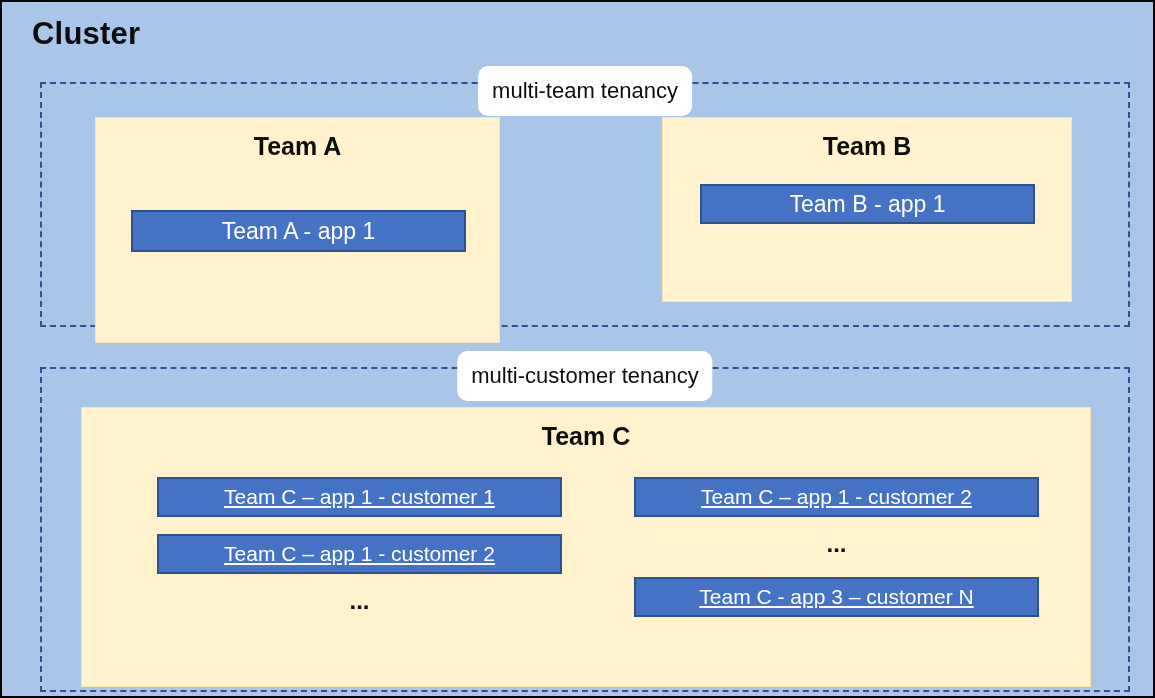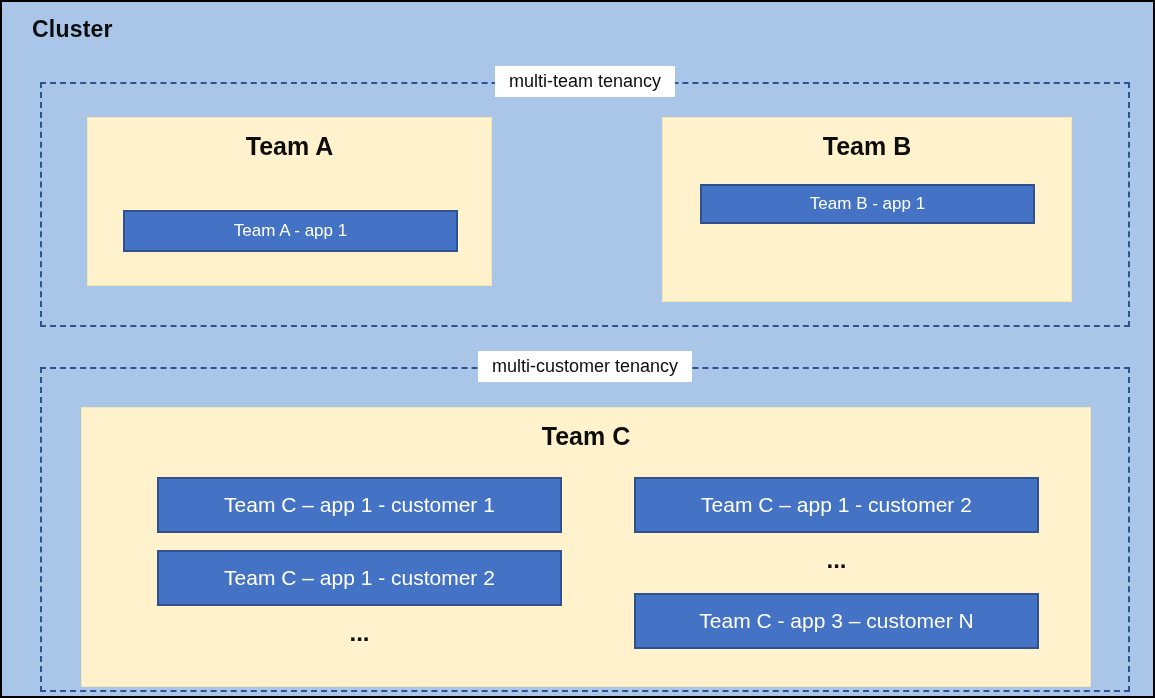--- a/index.html
+++ b/index.html
@@ -22,83 +22,85 @@
   .canvas{
     position:relative;
     width:1155px;height:698px;
     background:var(--background);
     border:2px solid #000;
     overflow:hidden;
   }
   .cluster-title{
     position:absolute;
     left:30px;top:14px;
-    font-size:23px;font-weight:bold;
+    font-size:31px;font-weight:bold;
     color:var(--text);
     letter-spacing:0.2px;
   }
   .dashed-group{
     position:absolute;
     border:2px dashed var(--dashed-border);
   }
   .group-multi-team{left:38px;top:80px;width:1090px;height:245px;}
   .group-multi-customer{left:38px;top:365px;width:1090px;height:325px;}
   .section-label{
     position:absolute;
     top:-18px;left:50%;
     transform:translateX(-50%);
     background:var(--label-bg);
-    padding:5px 14px;
-    font-size:18px;
+    padding:12px 14px;
+    font-size:22px;
     white-space:nowrap;
     color:var(--text);
+    border-radius:10px;
   }
   .team-box{
     position:absolute;
     background:var(--team-box);
     border:1px solid var(--team-box-border);
   }
-  .team-a-box{left:85px;top:115px;width:405px;height:169px;}
+  .team-a-box{left:93px;top:115px;width:405px;height:226px;}
   .team-b-box{left:660px;top:115px;width:410px;height:185px;}
   .team-c-box{left:55px;top:405px;width:1010px;height:280px;margin-left:24px;}
   .team-title{
     position:absolute;
     top:14px;left:0;right:0;
     text-align:center;
     font-size:25px;font-weight:bold;
     color:var(--text);
   }
   .app-node{
     position:absolute;
     background:var(--app-box);
     border:2px solid var(--app-border);
     color:var(--app-text);
-    font-size:17px;
+    font-size:23px;
     display:flex;align-items:center;justify-content:center;
     white-space:nowrap;
   }
   .team-a-app-1{left:35px;top:92px;width:335px;height:42px;}
   .team-b-app-1{left:37px;top:66px;width:335px;height:40px;}
   .team-b-app-2{left:37px;top:123px;width:335px;height:40px;}
   .c-column{
     position:absolute;
     top:69px;width:405px;
     display:flex;flex-direction:column;gap:17px;
     align-items:stretch;
   }
   .c-column-left{left:75px;}
   .c-column-right{left:552px;}
   .c-row{
     position:relative;
     background:var(--app-box);
     border:2px solid var(--app-border);
     color:var(--app-text);
-    font-size:21px;height:56px;
+    font-size:21px;height:40px;
     display:flex;align-items:center;justify-content:center;
     white-space:nowrap;
+    text-decoration:underline;
   }
   .ellipsis-row{
     height:26px;
     text-align:center;
     font-size:24px;font-weight:bold;
     color:var(--text);
     line-height:20px;
   }
 </style>
 </head>

